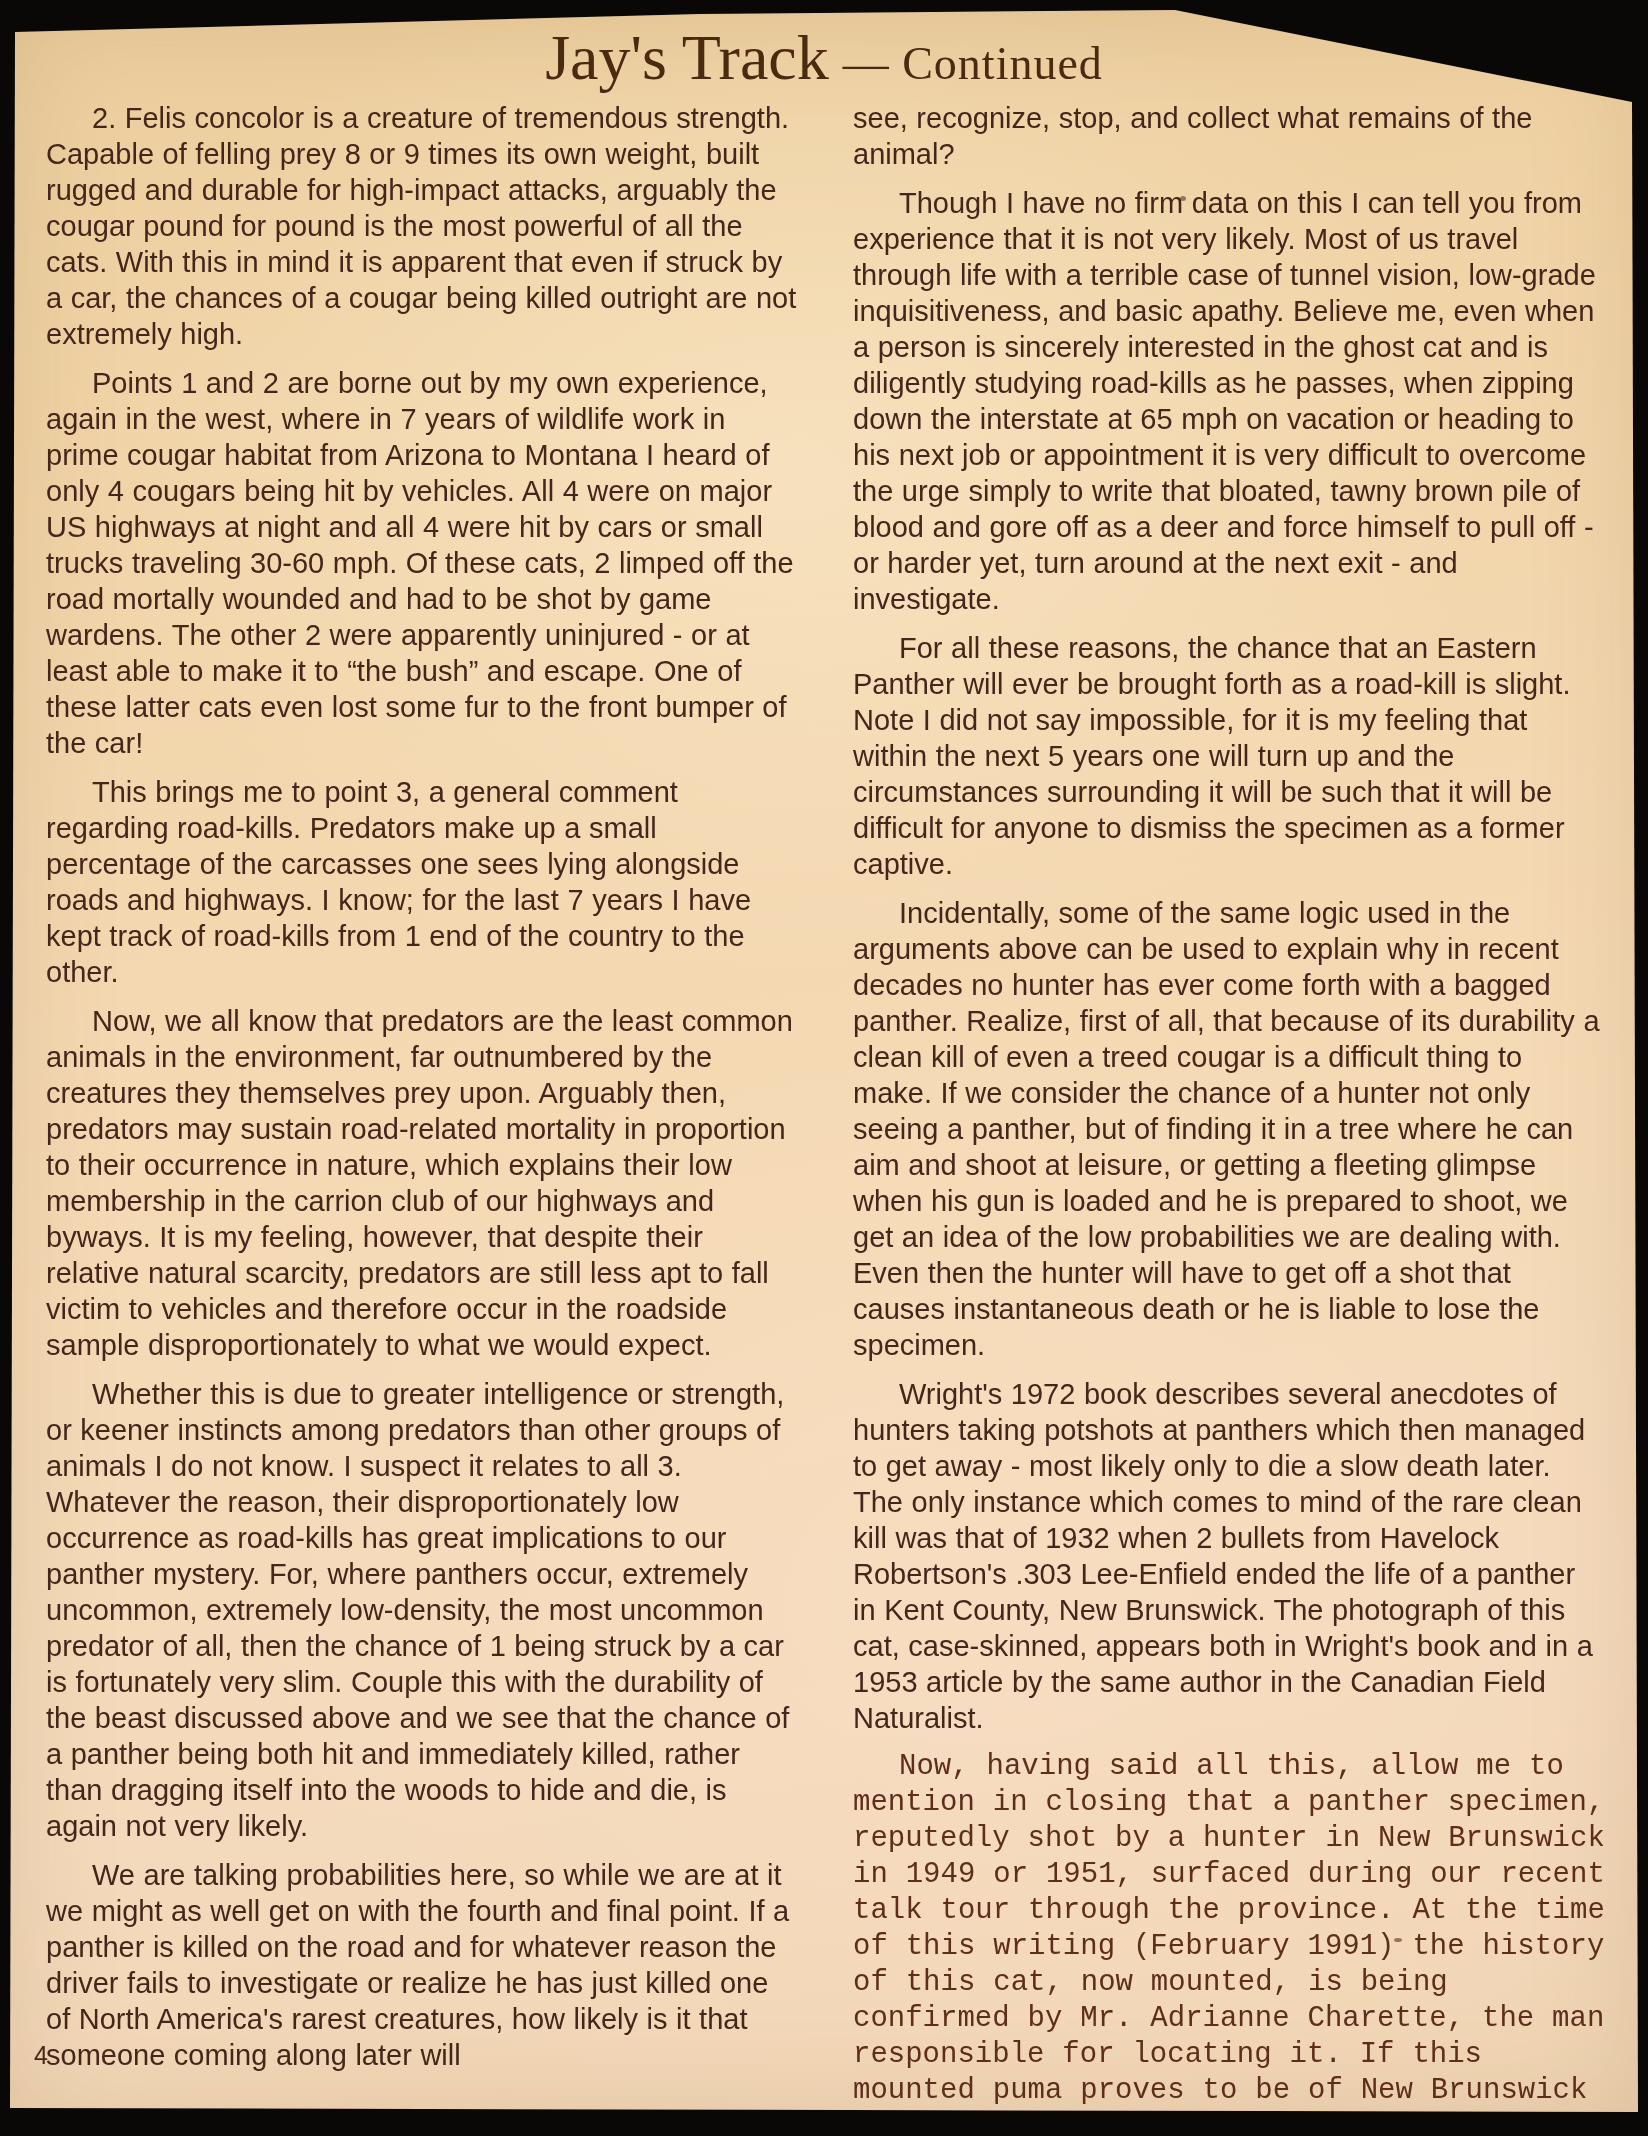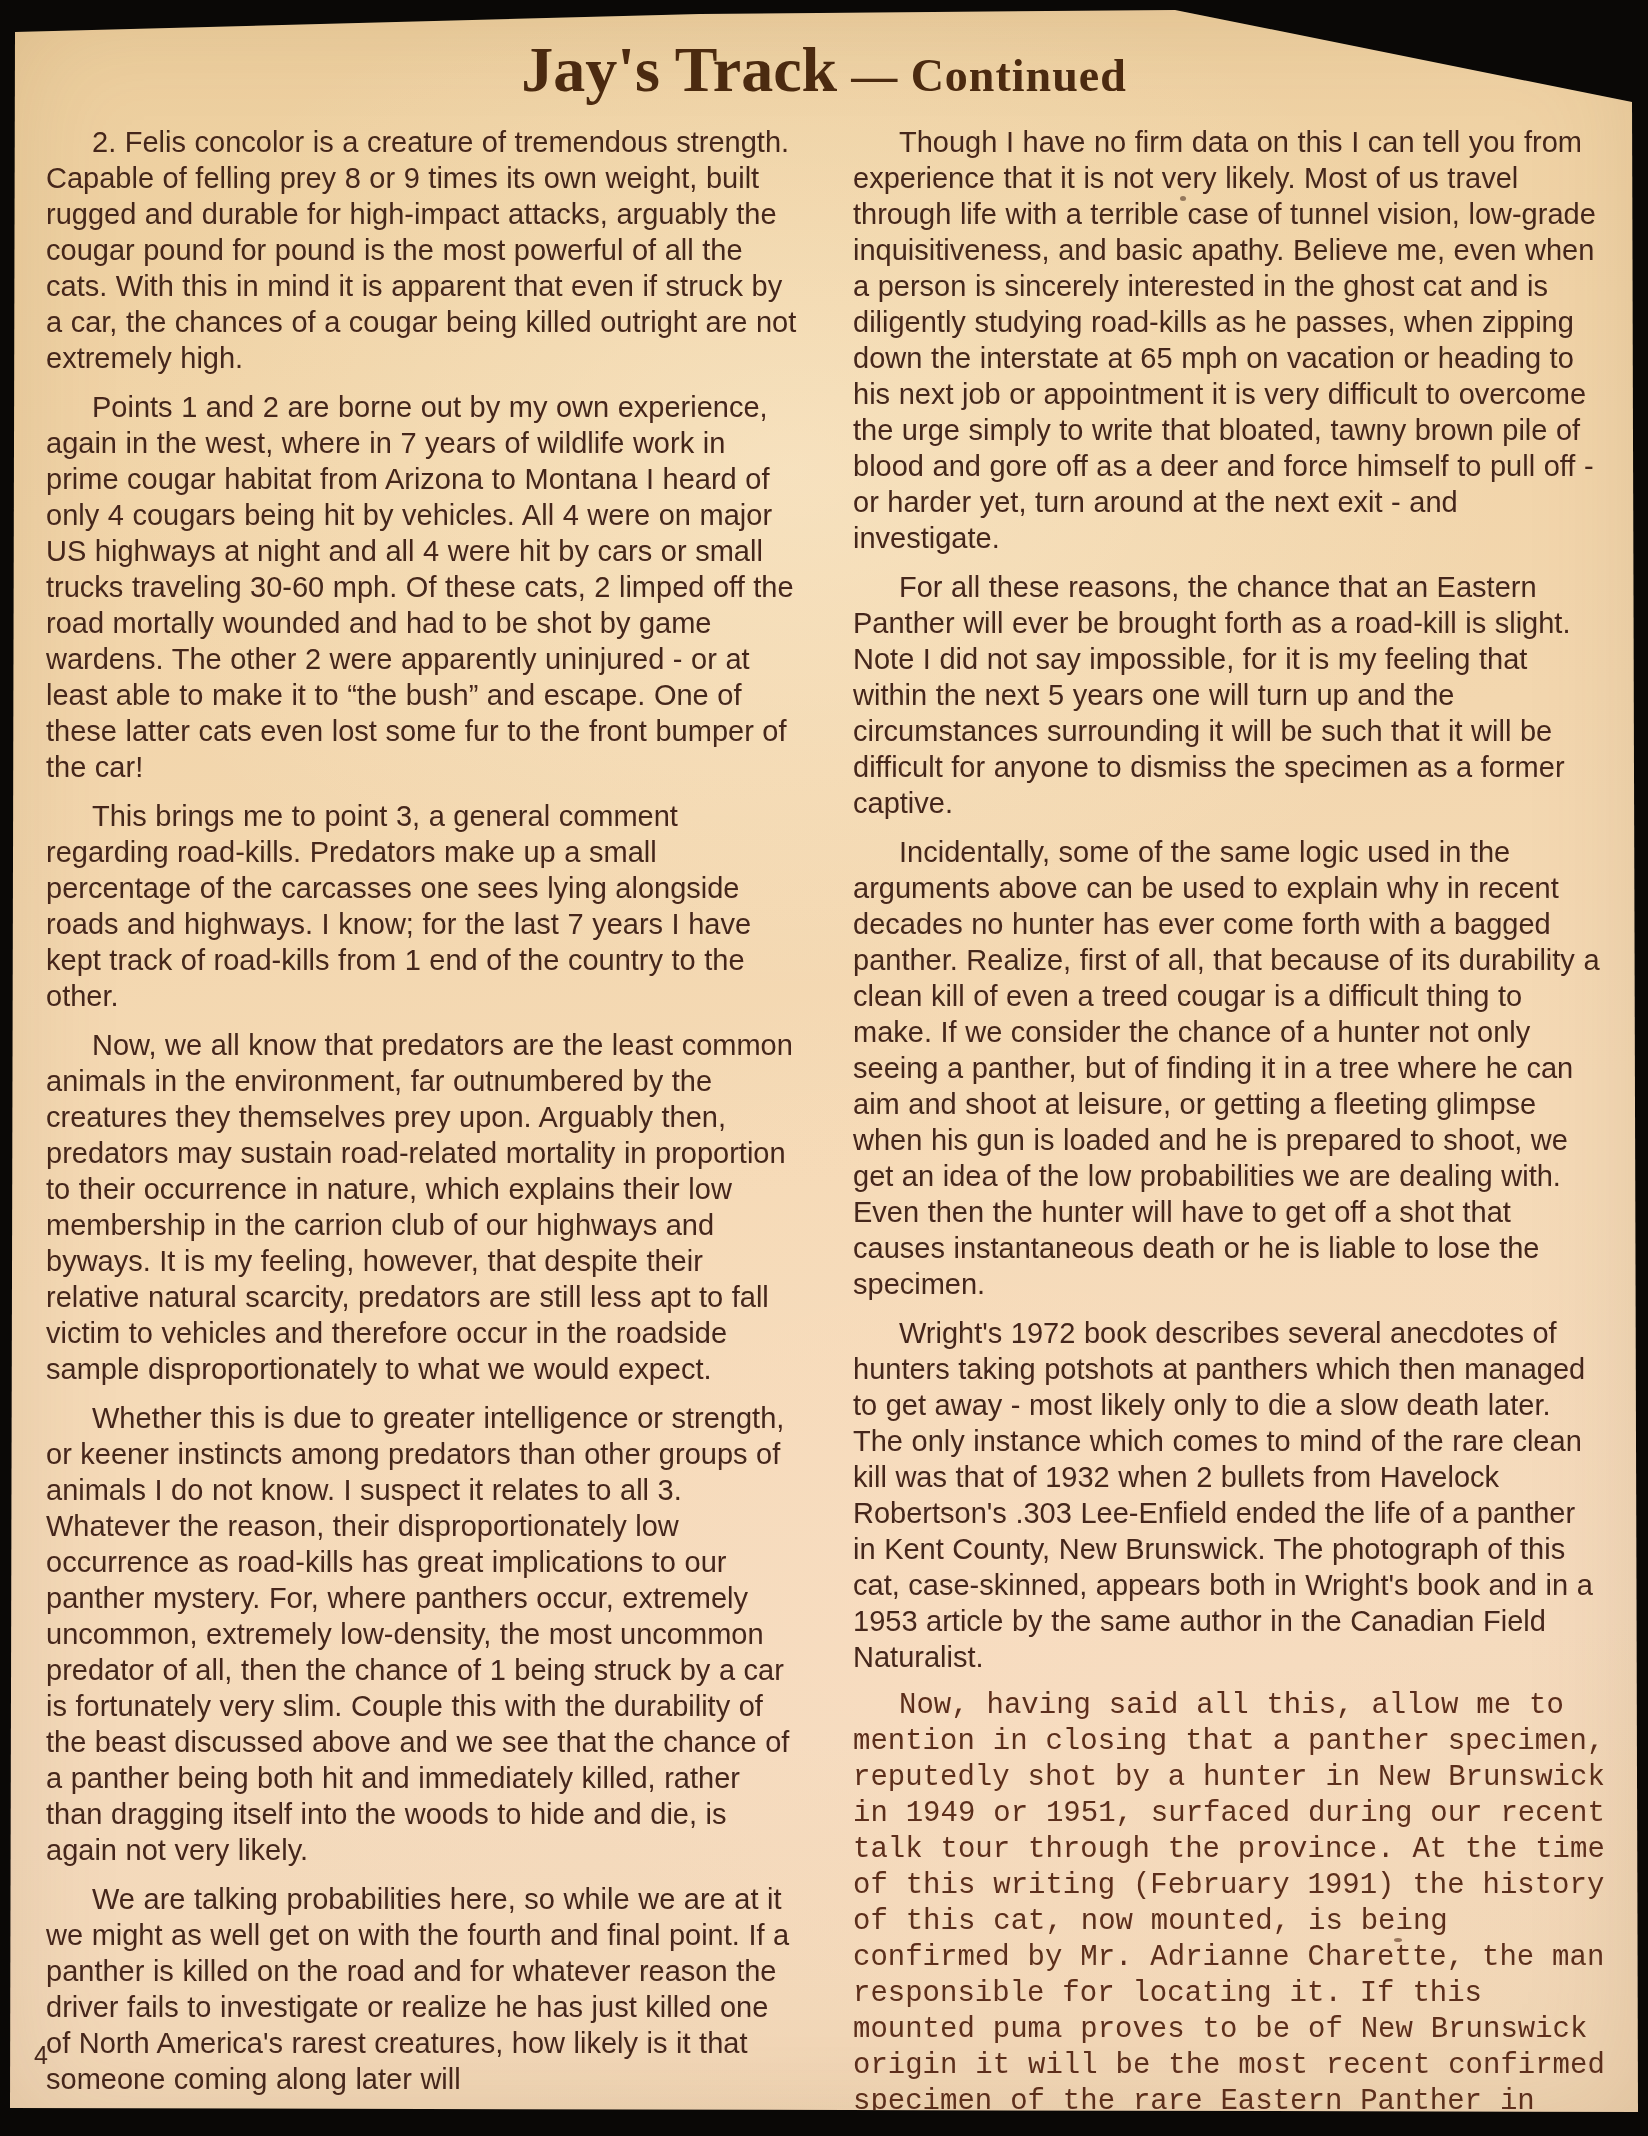--- a/index.html
+++ b/index.html
@@ -24,23 +24,23 @@
       radial-gradient(ellipse 1100px 800px at 48% 22%, rgba(255, 246, 224, 0.38), rgba(255,246,224,0) 65%),
       radial-gradient(ellipse 1200px 900px at 60% 75%, rgba(255, 226, 204, 0.30), rgba(255,226,204,0) 70%),
       linear-gradient(172deg, #ecce9d 0%, #f1d4a8 22%, #f5dab6 55%, #f4dabc 78%, #efd4b2 100%);
     box-shadow: inset 0 0 120px rgba(120, 80, 30, 0.18);
   }
   .page-header {
     padding-top: 26px;
     text-align: center;
   }
   h1 {
-    margin: 12px;
+    margin: 0;
     font-family: "Liberation Serif", "DejaVu Serif", serif;
-    font-weight: bold;
+    font-weight: normal;
     color: #4b2a10;
     line-height: 1;
     white-space: nowrap;
   }
   .title-main {
     font-size: 64px;
     letter-spacing: 0px;
   }
   .title-suffix {
     font-size: 46px;
@@ -106,20 +106,21 @@
       <div class="col">
         <p>2. Felis concolor is a creature of tremendous strength. Capable of felling prey 8 or 9 times its own weight, built rugged and durable for high-impact attacks, arguably the cougar pound for pound is the most powerful of all the cats. With this in mind it is apparent that even if struck by a car, the chances of a cougar being killed outright are not extremely high.</p>
         <p>Points 1 and 2 are borne out by my own experience, again in the west, where in 7 years of wildlife work in prime cougar habitat from Arizona to Montana I heard of only 4 cougars being hit by vehicles. All 4 were on major US highways at night and all 4 were hit by cars or small trucks traveling 30-60 mph. Of these cats, 2 limped off the road mortally wounded and had to be shot by game wardens. The other 2 were apparently uninjured - or at least able to make it to “the bush” and escape. One of these latter cats even lost some fur to the front bumper of the car!</p>
         <p>This brings me to point 3, a general comment regarding road-kills. Predators make up a small percentage of the carcasses one sees lying alongside roads and highways. I know; for the last 7 years I have kept track of road-kills from 1 end of the country to the other.</p>
         <p>Now, we all know that predators are the least common animals in the environment, far outnumbered by the creatures they themselves prey upon. Arguably then, predators may sustain road-related mortality in proportion to their occurrence in nature, which explains their low membership in the carrion club of our highways and byways. It is my feeling, however, that despite their relative natural scarcity, predators are still less apt to fall victim to vehicles and therefore occur in the roadside sample disproportionately to what we would expect.</p>
         <p>Whether this is due to greater intelligence or strength, or keener instincts among predators than other groups of animals I do not know. I suspect it relates to all 3. Whatever the reason, their disproportionately low occurrence as road-kills has great implications to our panther mystery. For, where panthers occur, extremely uncommon, extremely low-density, the most uncommon predator of all, then the chance of 1 being struck by a car is fortunately very slim. Couple this with the durability of the beast discussed above and we see that the chance of a panther being both hit and immediately killed, rather than dragging itself into the woods to hide and die, is again not very likely.</p>
         <p>We are talking probabilities here, so while we are at it we might as well get on with the fourth and final point. If a panther is killed on the road and for whatever reason the driver fails to investigate or realize he has just killed one of North America's rarest creatures, how likely is it that someone coming along later will</p>
       </div>
 
       <div class="col">
+        <p class="no-indent">see, recognize, stop, and collect what remains of the animal?</p>
         <p>Though I have no firm data on this I can tell you from experience that it is not very likely. Most of us travel through life with a terrible case of tunnel vision, low-grade inquisitiveness, and basic apathy. Believe me, even when a person is sincerely interested in the ghost cat and is diligently studying road-kills as he passes, when zipping down the interstate at 65 mph on vacation or heading to his next job or appointment it is very difficult to overcome the urge simply to write that bloated, tawny brown pile of blood and gore off as a deer and force himself to pull off - or harder yet, turn around at the next exit - and investigate.</p>
         <p>For all these reasons, the chance that an Eastern Panther will ever be brought forth as a road-kill is slight. Note I did not say impossible, for it is my feeling that within the next 5 years one will turn up and the circumstances surrounding it will be such that it will be difficult for anyone to dismiss the specimen as a former captive.</p>
         <p>Incidentally, some of the same logic used in the arguments above can be used to explain why in recent decades no hunter has ever come forth with a bagged panther. Realize, first of all, that because of its durability a clean kill of even a treed cougar is a difficult thing to make. If we consider the chance of a hunter not only seeing a panther, but of finding it in a tree where he can aim and shoot at leisure, or getting a fleeting glimpse when his gun is loaded and he is prepared to shoot, we get an idea of the low probabilities we are dealing with. Even then the hunter will have to get off a shot that causes instantaneous death or he is liable to lose the specimen.</p>
         <p>Wright's 1972 book describes several anecdotes of hunters taking potshots at panthers which then managed to get away - most likely only to die a slow death later. The only instance which comes to mind of the rare clean kill was that of 1932 when 2 bullets from Havelock Robertson's .303 Lee-Enfield ended the life of a panther in Kent County, New Brunswick. The photograph of this cat, case-skinned, appears both in Wright's book and in a 1953 article by the same author in the Canadian Field Naturalist.</p>
         <p class="fade-ink">Now, having said all this, allow me to mention in closing that a panther specimen, reputedly shot by a hunter in New Brunswick in 1949 or 1951, surfaced during our recent talk tour through the province. At the time of this writing (February 1991) the history of this cat, now mounted, is being confirmed by Mr. Adrianne Charette, the man responsible for locating it. If this mounted puma proves to be of New Brunswick origin it will be the most recent confirmed specimen of the rare Eastern Panther in existence.</p>
       </div>
 
     </div>
 
     <div class="page-number">4</div>

